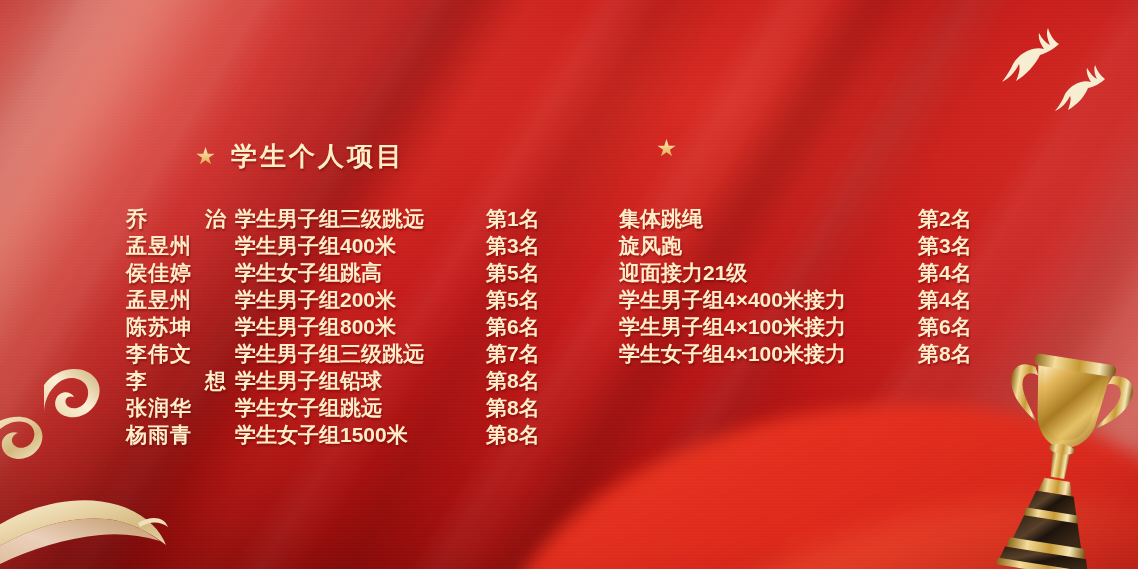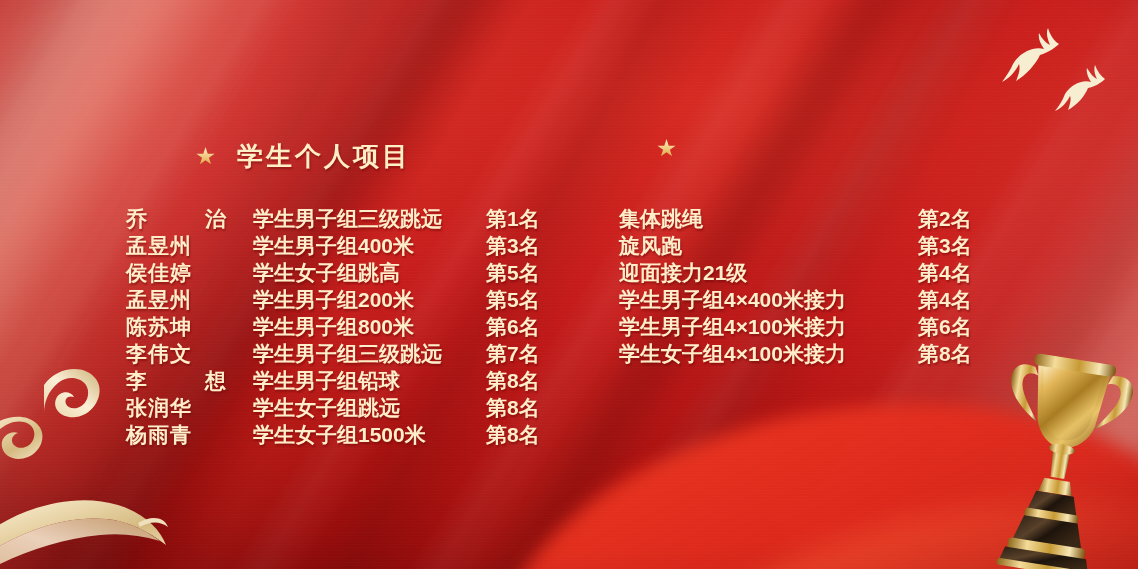--- a/index.html
+++ b/index.html
@@ -136,21 +136,21 @@
     background:linear-gradient(180deg,#fff7e2 0%,#ffefc9 30%,#fada90 62%,#e7b055 100%);
     -webkit-background-clip:text;
     background-clip:text;
     color:transparent;
     -webkit-text-fill-color:transparent;
     filter:drop-shadow(2px 3px 0 rgba(120,8,8,.55)) drop-shadow(0 1px 2px rgba(90,0,0,.5));
   }
 
   .section-head{
     position:absolute;
-    display:flex; align-items:center; gap:22px;
+    display:flex; align-items:center; gap:16px;
     font-size:26px; font-weight:bold;
     color:#ffeec6;
     letter-spacing:3px;
     text-shadow:1px 2px 2px rgba(110,5,5,.5);
   }
   .section-head.left{ left:196px; top:139px; }
   .section-head.right{ left:657px; top:139px; }
   .star{
     width:19px; height:19px;
     background:linear-gradient(180deg,#ffeec0,#e0a43f);
@@ -169,21 +169,21 @@
     font-size:21px;
     font-weight:bold;
     color:#ffeec9;
     text-shadow:1px 2px 2px rgba(110,8,8,.55);
     white-space:nowrap;
   }
   .cell{ position:absolute; top:0; }
 
   .c-name{ left:126px; width:100px; display:flex; justify-content:space-between; }
   .c-name.three{ letter-spacing:1px; display:block; }
-  .c-event-l{ left:253px; }
+  .c-event-l{ left:235px; }
   .c-rank-l{ left:486px; }
   .c-event-r{ left:619px; }
   .c-rank-r{ left:918px; }
 
   
   .doves{ position:absolute; right:8px; top:22px; width:150px; height:105px; }
   .ribbon{ position:absolute; left:-12px; bottom:-6px; width:180px; height:230px; }
   .trophy{ position:absolute; right:4px; bottom:-4px; width:150px; height:225px; }
 </style>
 </head>

